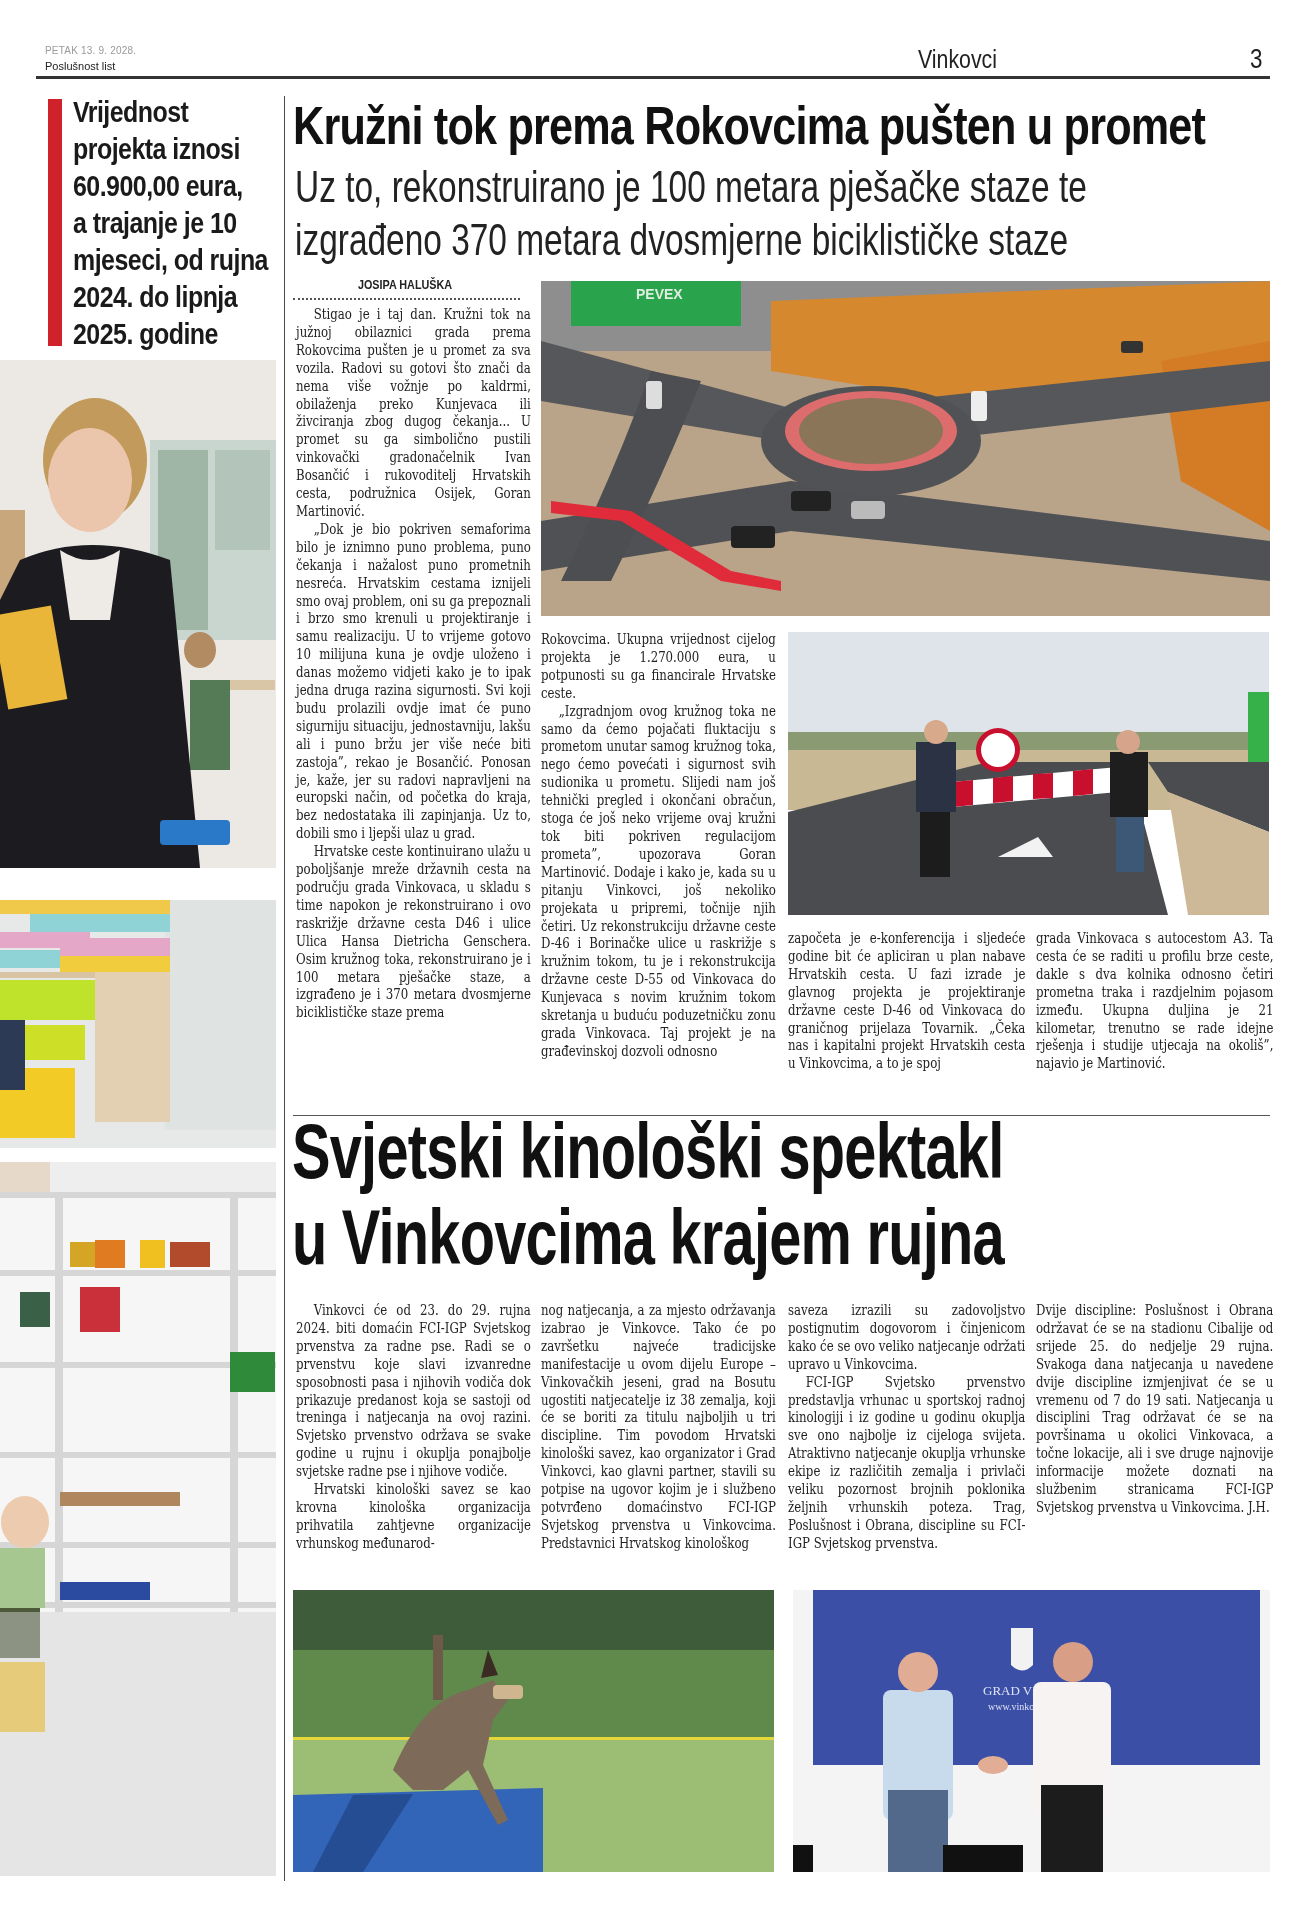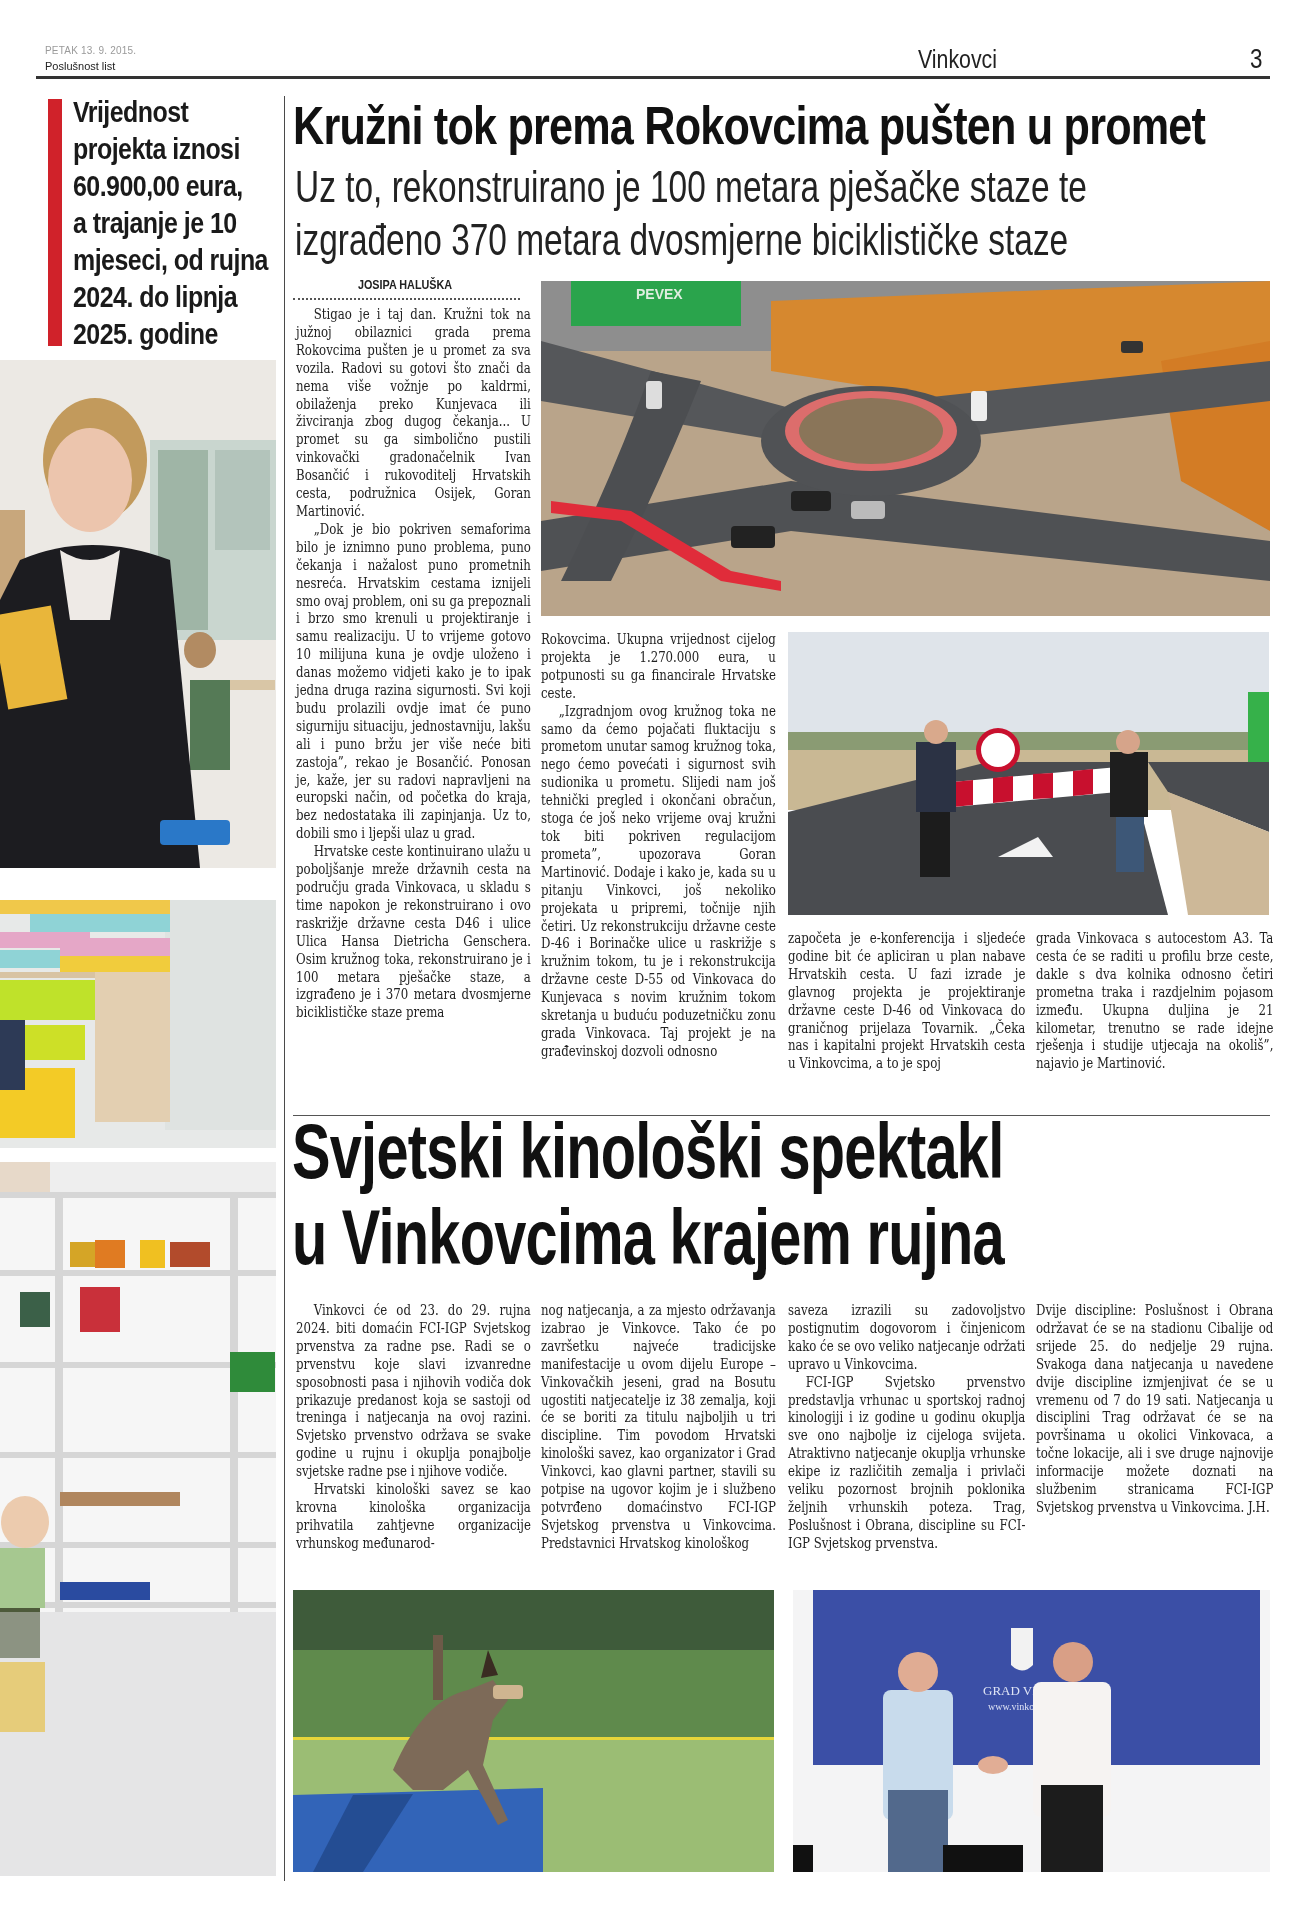--- a/index.html
+++ b/index.html
@@ -32,21 +32,21 @@
 
   
   .photo { position: absolute; overflow: hidden; }
   .rule-h { position: absolute; left: 293px; top: 1115px; width: 977px; height: 1px; background: #555; }
 
   .h2 { position: absolute; left: 292px; top: 1108px; font: bold 78px/86px "Liberation Sans", sans-serif; color: #111; white-space: nowrap; transform: scaleX(0.74); transform-origin: left top; letter-spacing: -1px; }
 </style>
 </head>
 <body>
 
-<div class="hdr-date">PETAK 13. 9. 2015.</div>
+<div class="hdr-date">PETAK 13. 9. 2028.</div>
 <div class="hdr-paper">Poslušnost list</div>
 <div class="hdr-section">Vinkovci</div>
 <div class="hdr-page">3</div>
 <div class="hdr-rule"></div>
 
 <div class="hl-bar"></div>
 <div class="hl-text">
   <div>Vrijednost</div>
   <div>projekta iznosi</div>
   <div>60.900,00 eura,</div>

